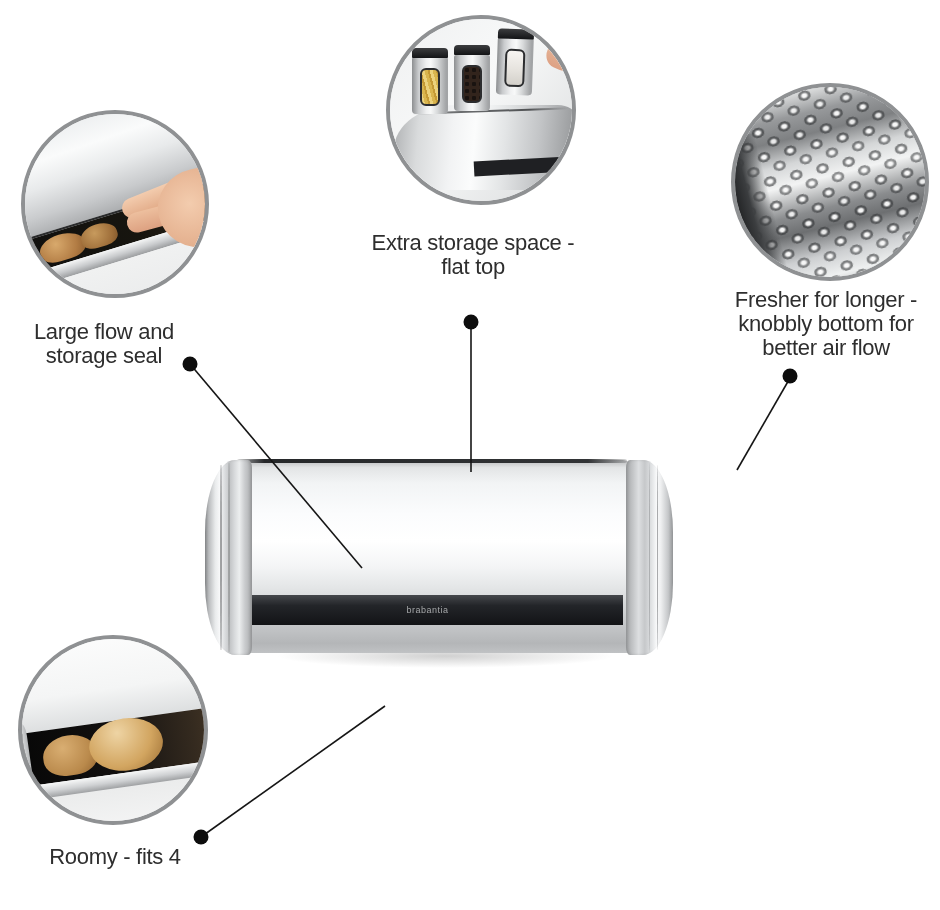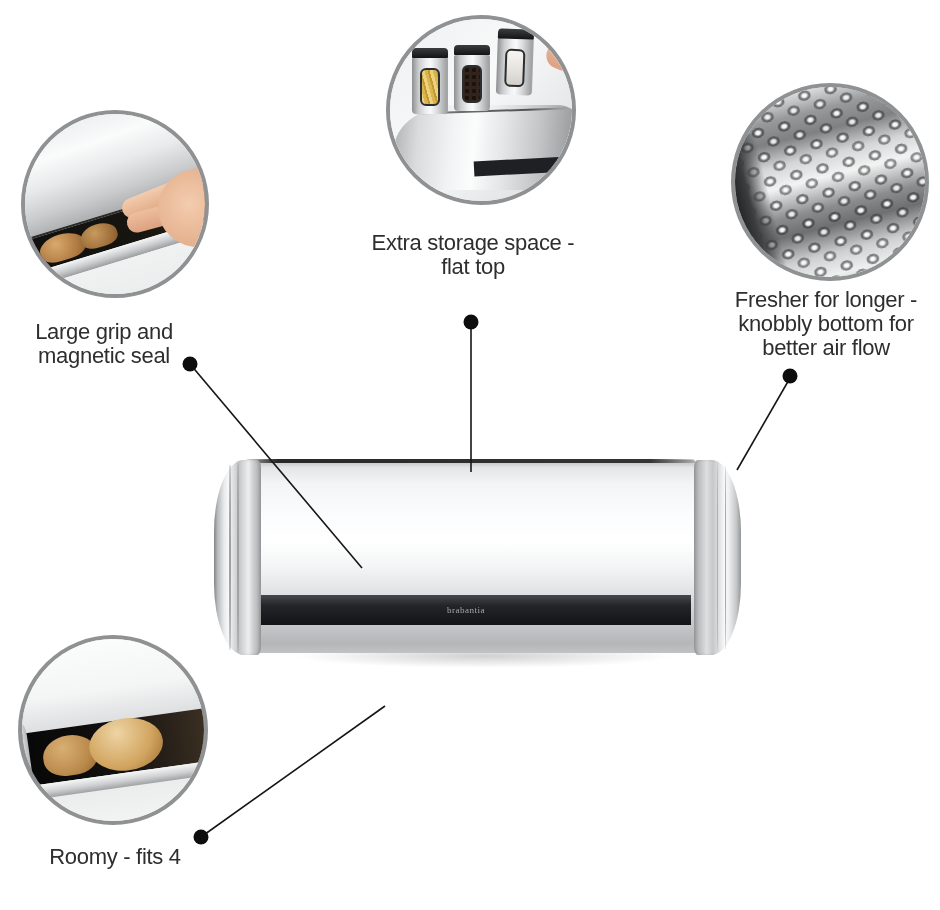--- a/index.html
+++ b/index.html
@@ -117,21 +117,21 @@
     background:radial-gradient(circle at 40% 26%,#eed4a4,#d2a560 58%,#a4763a 92%); }
   .rm-capleft { position:absolute; left:3.5%; top:42%; width:10%; height:33%; z-index:3;
     border-radius:45% 18% 18% 45% / 50% 16% 16% 50%;
     background:linear-gradient(90deg,#8e9092,#e9ebec 42%,#f8f9f9 58%,#b4b6b8); }
   .rm-sill { position:absolute; left:3%; right:0; top:68.5%; height:6%; z-index:2;
     background:linear-gradient(180deg,#f7f8f8,#cfd1d3 55%,#9fa1a3); }
   .rm-front { position:absolute; left:0; right:0; top:74.5%; height:26%;
     background:linear-gradient(180deg,#ebecec,#f9f9f9); }
 
   
-  .product { position:absolute; left:214px; top:459px; width:527px; height:196px; z-index:1;font-family:Liberation Serif, serif; }
+  .product { position:absolute; left:205px; top:459px; width:468px; height:196px; z-index:1; }
   .p-shadow { position:absolute; left:0px; right:-12px; bottom:-18px; height:34px;
     background:radial-gradient(ellipse 50% 50% at 50% 50%, rgba(70,70,70,0.25), rgba(70,70,70,0) 70%); }
   .p-body { position:absolute; left:34px; right:40px; top:1px; bottom:2px;
     border-radius:8px 10px 4px 4px;
     background:linear-gradient(180deg,#b9babc 0%,#e3e5e6 4%,#f2f4f5 12%,#fbfcfd 28%,#ffffff 42%,#f4f5f6 55%,#e4e6e7 66%,#d3d5d7 76%,#c2c4c6 87%,#b4b6b8 95%,#c0c2c4 100%); }
   .p-seam { position:absolute; left:32px; right:46px; top:0px; height:3.5px; border-radius:4px;
     background:linear-gradient(90deg,rgba(25,26,27,0.15),#26282a 7%,#323436 90%,rgba(25,26,27,0.15)); }
   .p-band { position:absolute; left:27px; right:50px; top:136px; height:30px;
     background:linear-gradient(180deg,#46484c 0%,#232529 35%,#121316 100%);
     display:flex; align-items:center; justify-content:center; }
@@ -226,22 +226,22 @@
         <div class="rm-loaf rm-loaf1"></div>
         <div class="rm-loaf rm-loaf2"></div>
         <div class="rm-sill"></div>
         <div class="rm-front"></div>
         <div class="rm-capleft"></div>
       </div>
     </div>
   </div>
 
   <div class="label" id="l-grip">
-    <span>Large grip and</span>
-    <span>magnetic seal</span>
+    <span>Large flow and</span>
+    <span>storage seal</span>
   </div>
   <div class="label" id="l-storage">
     <span>Extra storage space -</span>
     <span>flat top</span>
   </div>
   <div class="label" id="l-knobbly">
     <span>Fresher for longer -</span>
     <span>knobbly bottom for</span>
     <span>better air flow</span>
   </div>

